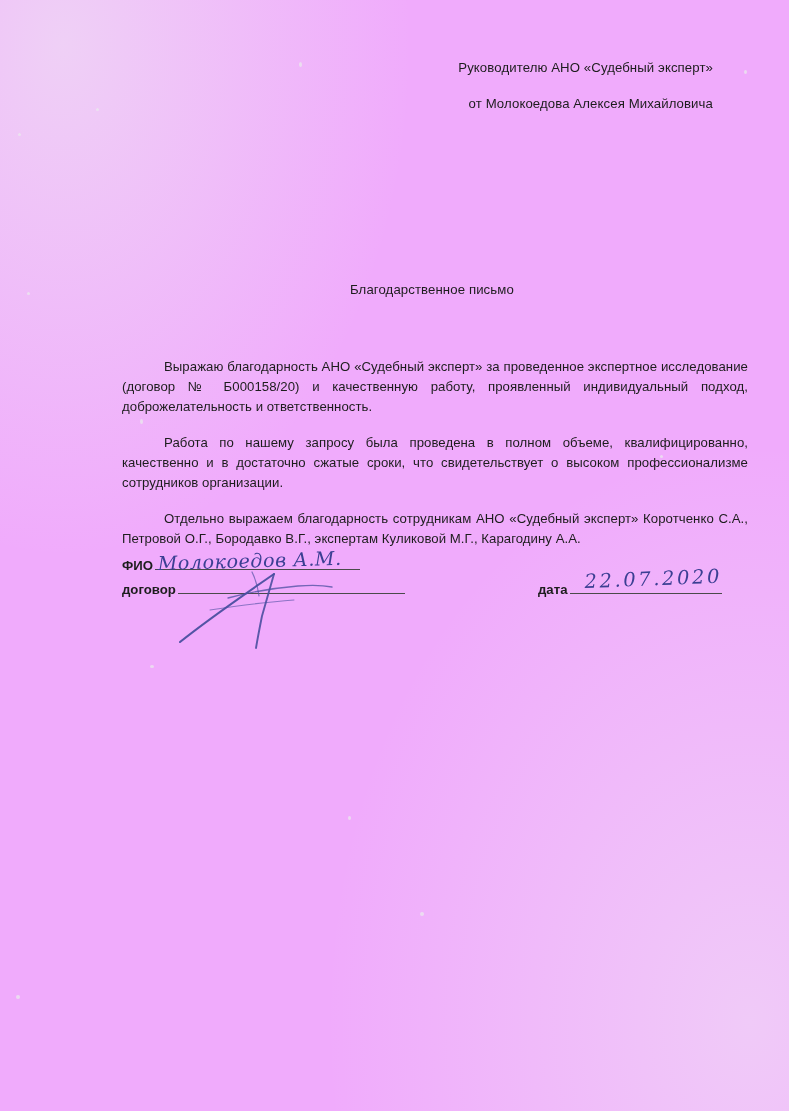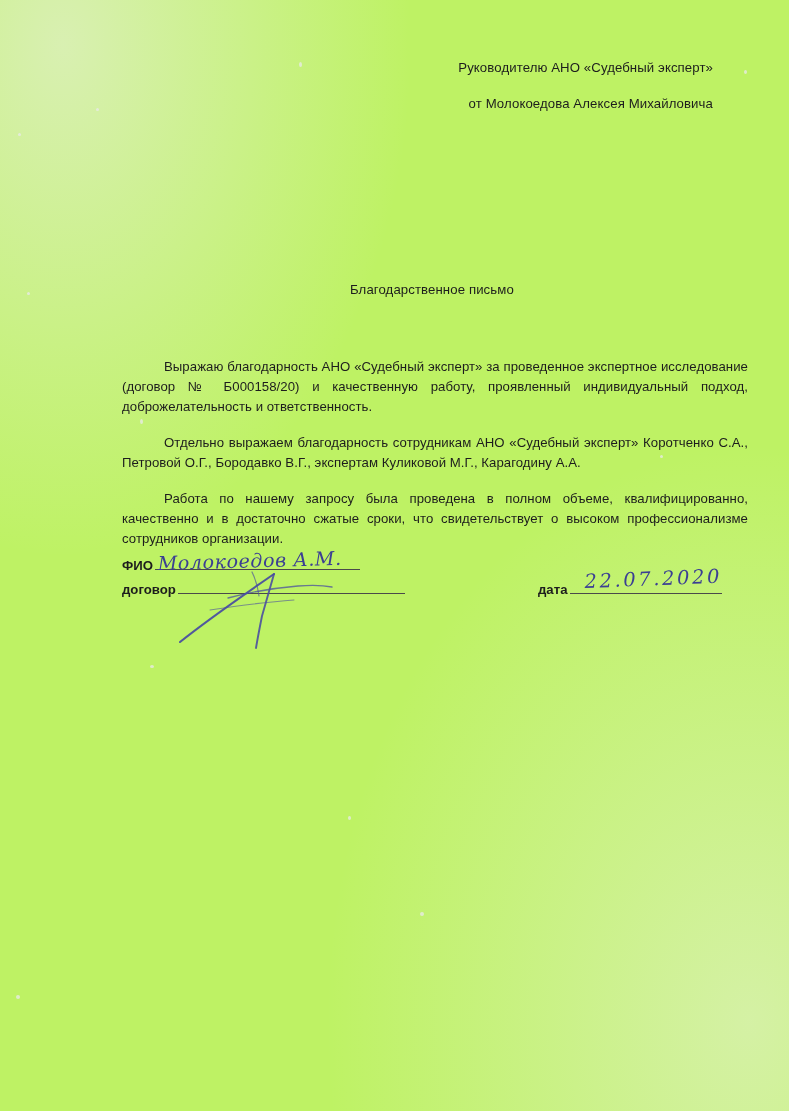--- a/index.html
+++ b/index.html
@@ -6,21 +6,21 @@
   html, body {
     margin: 0;
     padding: 0;
     background: #ffffff;
   }
   #page {
     position: relative;
     width: 789px;
     height: 1111px;
     margin: 0;
-    background: #bef264;
+    background: #f0abfc;
     overflow: hidden;
     font-family: "Liberation Sans", "DejaVu Sans", sans-serif;
     color: #1d1d1d;
     -webkit-font-smoothing: antialiased;
   }
 
   
   .speck {
     position: absolute;
     background: #e9e9ec;
@@ -159,22 +159,22 @@
 
   <div class="addressee">
     <div class="line1">Руководителю АНО «Судебный эксперт»</div>
     <div class="line2">от Молокоедова Алексея Михайловича</div>
   </div>
 
   <div class="doc-title">Благодарственное письмо</div>
 
   <div class="body-block">
     <p class="para">Выражаю благодарность АНО «Судебный эксперт» за проведенное экспертное исследование (договор № Б000158/20) и качественную работу, проявленный индивидуальный подход, доброжелательность и ответственность.</p>
+    <p class="para">Работа по нашему запросу была проведена в полном объеме, квалифицированно, качественно и в достаточно сжатые сроки, что свидетельствует о высоком профессионализме сотрудников организации.</p>
     <p class="para">Отдельно выражаем благодарность сотрудникам АНО «Судебный эксперт» Коротченко С.А., Петровой О.Г., Бородавко В.Г., экспертам Куликовой М.Г., Карагодину А.А.</p>
-    <p class="para">Работа по нашему запросу была проведена в полном объеме, квалифицированно, качественно и в достаточно сжатые сроки, что свидетельствует о высоком профессионализме сотрудников организации.</p>
   </div>
 
   <div class="fio-row">
     <span class="field-label">ФИО</span><span class="rule rule-fio"></span>
   </div>
 
   <div class="podpis-row">
     <span class="field-label">договор</span><span class="rule rule-podpis"></span>
   </div>
 

